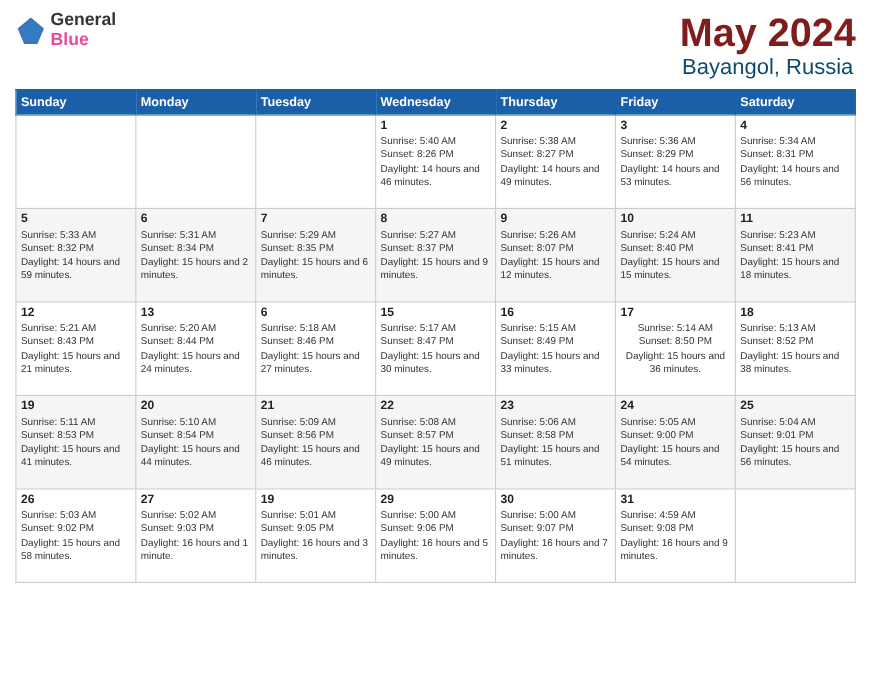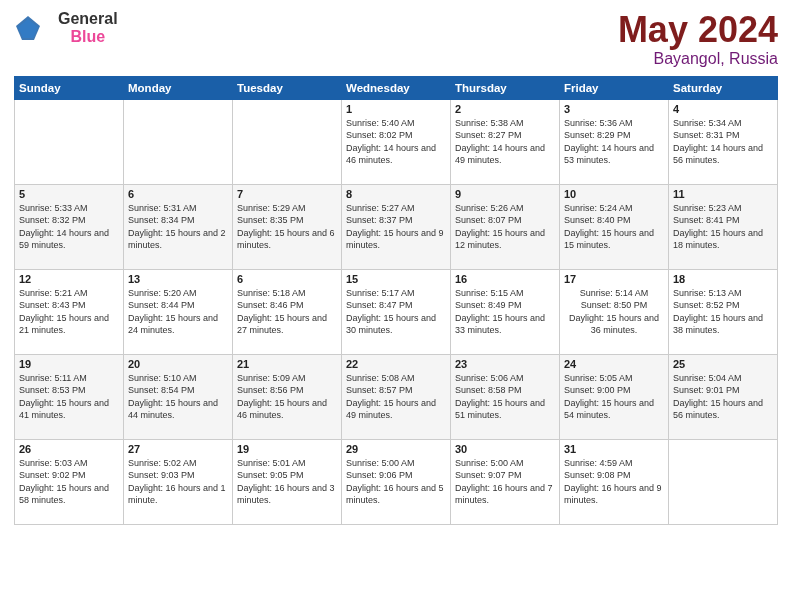--- a/index.html
+++ b/index.html
@@ -17,22 +17,21 @@
     }
     .header {
       display: flex;
       justify-content: space-between;
       align-items: flex-start;
       margin-bottom: 8px;
     }
     .logo {
       display: flex;
       align-items: center;
-      gap: 16px;
-      text-align: center;
+      gap: 4px;
     }
     .logo-text {
       display: flex;
       flex-direction: column;
       line-height: 1.1;
     }
     .logo-general {
       font-size: 16px;
       font-weight: bold;
       color: #333;
@@ -49,22 +48,23 @@
     .title-area {
       text-align: right;
     }
     .calendar-title {
       font-size: 36px;
       font-weight: bold;
       color: #7f1d1d;
       line-height: 1.1;
     }
     .calendar-subtitle {
-      font-size: 16px;
-      color: #701a75;
+      font-size: 20px;
+      color: #0c4a6e;
+      text-align: center;
     }
     table {
       width: 100%;
       border-collapse: collapse;
       table-layout: fixed;
     }
     thead tr th {
       background: #1a5fa8;
       color: #fff;
       font-size: 11.5px;
@@ -138,21 +138,21 @@
         </tr>
     </thead>
     <tbody id="calendar-body">
     <tr>
           <td class="empty"></td>
           <td class="empty"></td>
           <td class="empty"></td>
           <td>
             <span class="day-num">1</span>
             <div class="day-info" style="white-space: pre-line;">Sunrise: 5:40 AM
-Sunset: 8:02 PM
+Sunset: 8:26 PM
 Daylight: 14 hours and 46 minutes.</div>
           </td>
           <td>
             <span class="day-num">2</span>
             <div class="day-info" style="white-space: pre-line;">Sunrise: 5:38 AM
 Sunset: 8:27 PM
 Daylight: 14 hours and 49 minutes.</div>
           </td>
           <td>
             <span class="day-num">3</span>

